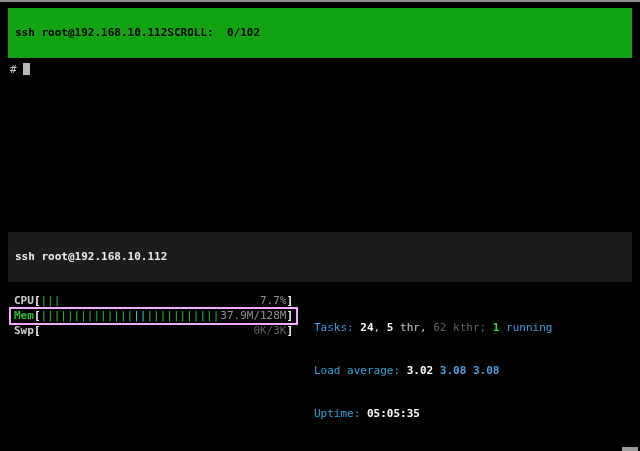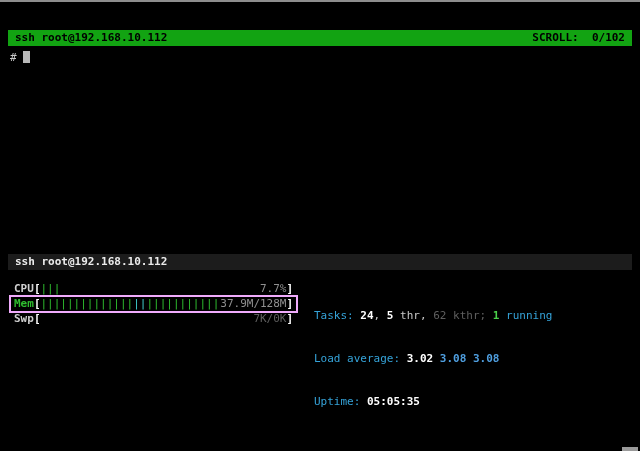--- a/index.html
+++ b/index.html
@@ -4,21 +4,21 @@
 <style>
   * { margin:0; padding:0; box-sizing:border-box; }
   html,body { width:640px; height:451px; background:#000; overflow:hidden; }
   body { font-family:"DejaVu Sans Mono", monospace; font-size:11px; line-height:14px; color:#c9c9c9; position:relative; }
   .top-edge { position:absolute; top:0; left:0; right:0; height:2px; background:#8d8d8d; }
   .corner-mark { position:absolute; right:2px; bottom:0; width:16px; height:4px; background:#9a9a9a; }
 
   .pane-top { position:absolute; left:8px; right:8px; top:8px; }
   .pane-bottom { position:absolute; left:8px; right:8px; top:232px; }
 
-  .titlebar { display:flex; justify-content:space-between; padding:1px 7px; font-weight:bold; white-space:pre;margin-top:22px; }
+  .titlebar { display:flex; padding:18px 7px; font-weight:bold; white-space:pre; }
   .titlebar.green { background:#12a312; color:#000; }
   .titlebar.dark  { background:#1c1c1c; color:#ececec; }
 
   .term-line { padding:5px 2px; white-space:pre; color:#c9c9c9; }
   .cursor { display:inline-block; width:7px; height:12px; background:#b9b9b9; vertical-align:-2px; margin-left:6px; }
 
   .htop { padding-top:11px; }
   .meters { display:flex; }
   .meters-left { width:292px; flex:none; padding-left:6px; }
   .meters-right { margin-left:14px; white-space:pre; }
@@ -75,21 +75,21 @@
 
     <div class="meters">
       <div class="meters-left">
         <div class="meter-line">
           <span class="meter"><span class="meter-label">CPU</span><span class="bracket">[</span><span class="meter-inner"><span class="bars"><span class="g">|||</span></span><span class="meter-value">7.7%</span></span><span class="bracket">]</span></span>
         </div>
         <div class="meter-line">
           <span class="red-box"><span class="meter"><span class="meter-label green">Mem</span><span class="bracket">[</span><span class="meter-inner"><span class="bars"><span class="g">||||||||||||||</span><span class="c">||</span><span class="g">|||||||||||</span></span><span class="meter-value">37.9M/128M</span></span><span class="bracket">]</span></span></span>
         </div>
         <div class="meter-line">
-          <span class="meter"><span class="meter-label">Swp</span><span class="bracket">[</span><span class="meter-inner"><span class="bars"></span><span class="meter-value dimtxt">7K/0K</span></span><span class="bracket">]</span></span>
+          <span class="meter"><span class="meter-label">Swp</span><span class="bracket">[</span><span class="meter-inner"><span class="bars"></span><span class="meter-value dimtxt">0K/3K</span></span><span class="bracket">]</span></span>
         </div>
       </div>
 
       <div class="meters-right">
         <div class="stat-line"><span class="cyan">Tasks: </span><span class="bw">24</span><span>, </span><span class="bw">5</span><span> thr, </span><span class="dimtxt">62 kthr</span><span class="dimtxt">; </span><span class="bg">1</span><span class="cyan"> running</span></div>
         <div class="stat-line"><span class="cyan">Load average: </span><span class="bw">3.02</span><span> </span><span class="bb">3.08</span><span> </span><span class="bb">3.08</span></div>
         <div class="stat-line"><span class="cyan">Uptime: </span><span class="bw">05:05:35</span></div>
       </div>
     </div>
 

